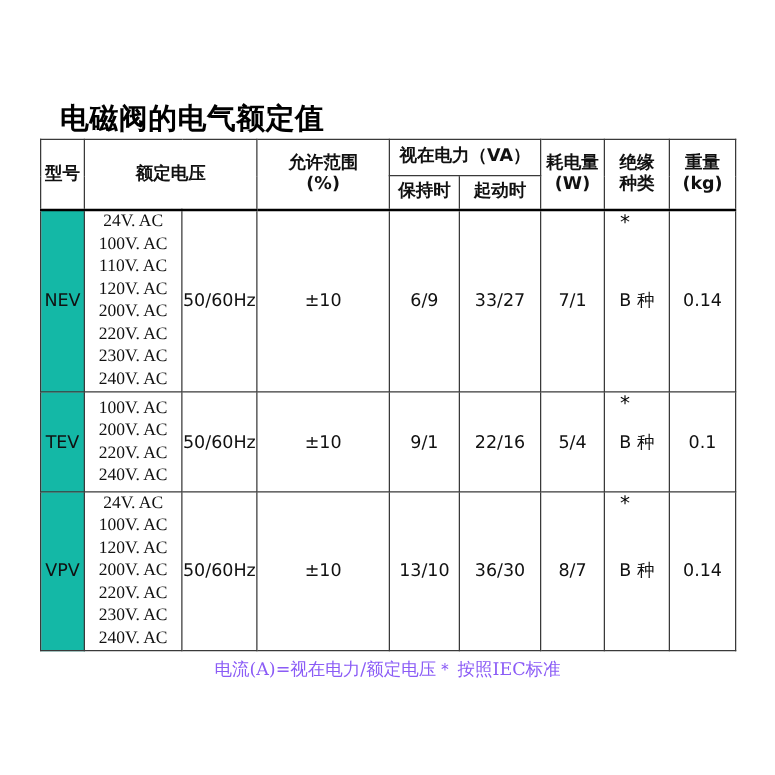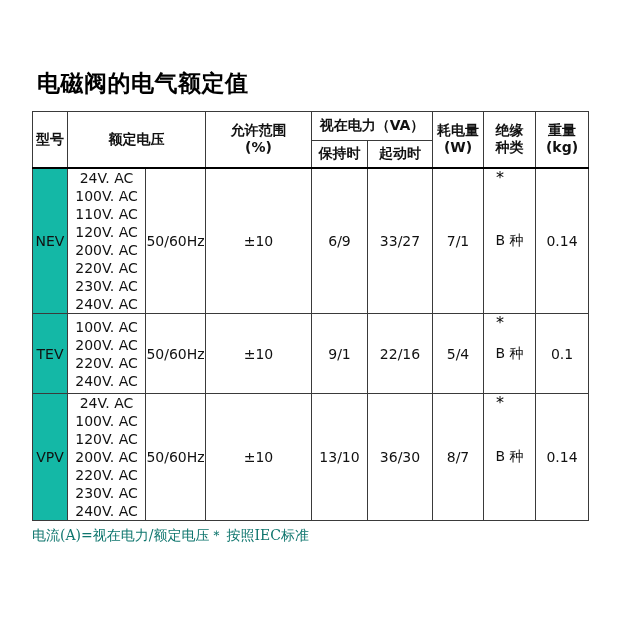--- a/index.html
+++ b/index.html
@@ -8,21 +8,21 @@
     width: 620px;
     height: 620px;
     background: #ffffff;
     font-family: "DejaVu Sans", "Liberation Sans", sans-serif;
     color: #111111;
   }
   .page-title {
     position: absolute;
     left: 33px;
     top: 64px;
-    margin: 4px;
+    margin: 15px;
     font-size: 23px;
     font-weight: bold;
     color: #000000;
     letter-spacing: 0.5px;
   }
   table.ratings {
     position: absolute;
     left: 32px;
     top: 111px;
     width: 556px;
@@ -56,40 +56,41 @@
     font-weight: bold;
     font-size: 15px;
     color: #000000;
   }
   td.voltages-cell {
     text-align: right;
     padding-right: 6px;
     white-space: pre-line;
     line-height: 18px;
     font-size: 14.5px;
+    font-family: Liberation Serif, serif;
   }
   td.ins-cell { position: relative; }
   .ins-star {
     position: absolute;
     top: 1px;
     left: 12px;
     font-size: 16px;
     line-height: 16px;
     color: #000000;
   }
   .footnotes {
     position: absolute;
     left: 32px;
     top: 527px;
     width: 556px;
     display: flex;
-    justify-content: flex-start;
+    justify-content: center;
     font-family: "DejaVu Serif", "Liberation Serif", serif;
     font-size: 14px;
-    color: #0f766e;
+    color: #8b5cf6;
   }
   .footnote-right { display: flex; align-items: baseline; gap: 3px; }
 </style>
 </head>
 <body>
 
 <div class="page">
 
   <h1 class="page-title">电磁阀的电气额定值</h1>
 

